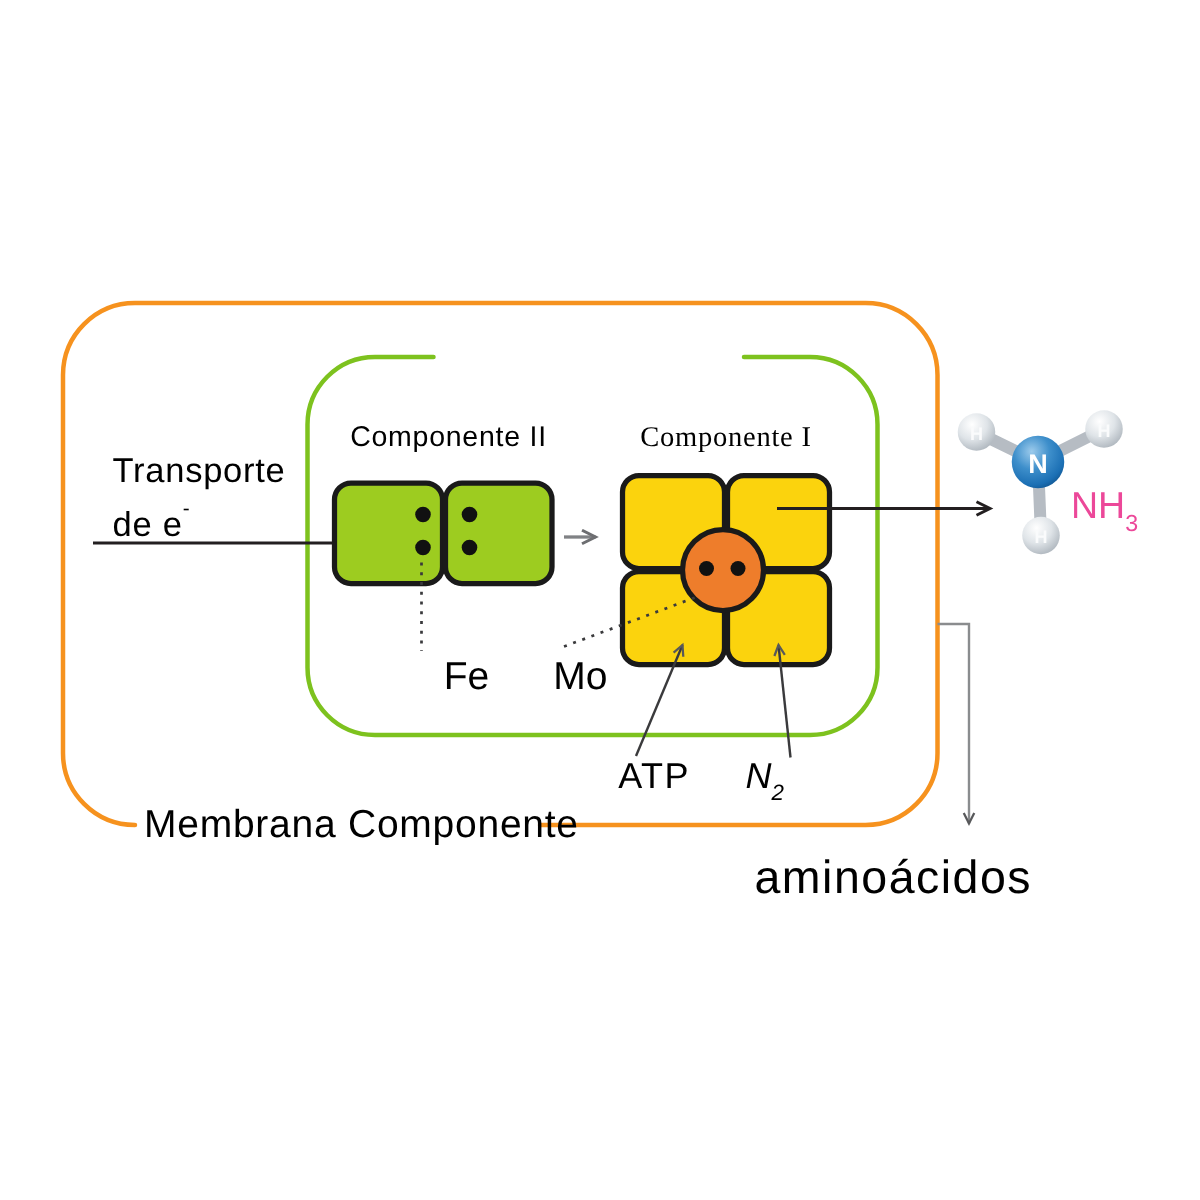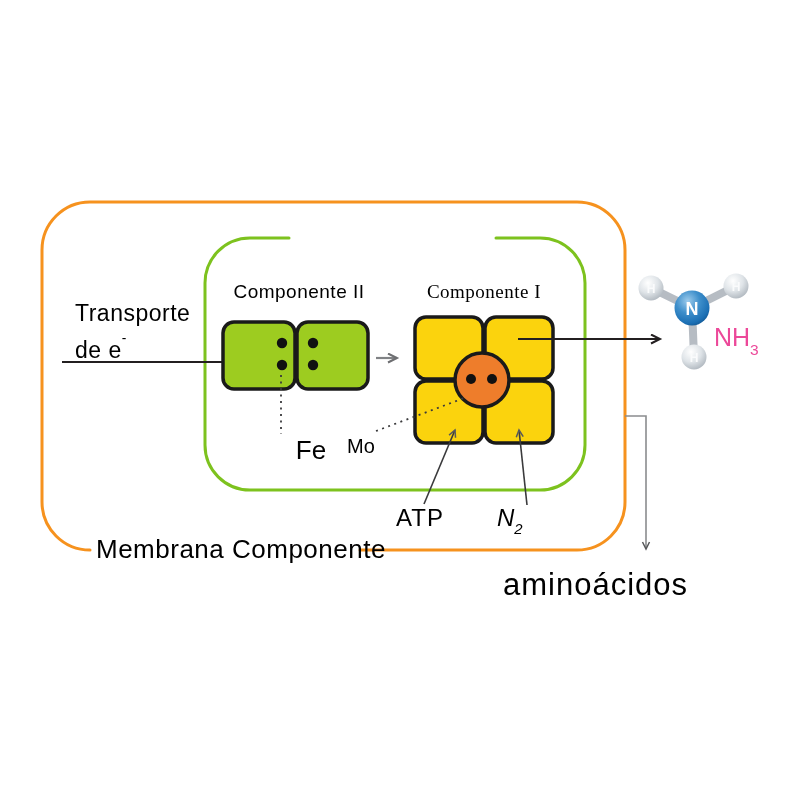--- a/index.html
+++ b/index.html
@@ -7,22 +7,22 @@
     position:relative;width:800px;height:800px;background:#ffffff;overflow:hidden;
     font-family:"Liberation Sans",sans-serif;
   }
   .canvas svg{position:absolute;left:0;top:0;}
   .lbl{position:absolute;color:#000000;white-space:nowrap;}
   .lbl-transporte{left:75px;top:298px;font-size:23px;line-height:31px;letter-spacing:0.5px;}
   .lbl-transporte sup{font-size:60%;position:relative;top:-0.45em;}
   .lbl-comp2{left:226px;top:281px;width:146px;text-align:center;font-size:19px;letter-spacing:0.5px;}
   .lbl-comp1{left:412px;top:281px;width:144px;text-align:center;font-size:19px;letter-spacing:0.5px;font-family:Liberation Serif, serif;}
   .lbl-fe{left:261px;top:435px;width:44px;text-align:center;font-size:26px;margin-left:28px;}
-  .lbl-mo{left:347px;top:435px;width:58px;text-align:left;font-size:20px;}
-  .lbl-atp{left:396px;top:504px;width:64px;text-align:left;font-size:24px;letter-spacing:1px;}
+  .lbl-mo{left:347px;top:435px;width:58px;text-align:right;font-size:26px;}
+  .lbl-atp{left:396px;top:504px;width:64px;text-align:right;font-size:24px;letter-spacing:1px;}
   .lbl-n2{left:497px;top:504px;font-size:24px;font-style:italic;}
   .lbl-n2 sub,.lbl-nh3 sub{font-size:62%;position:relative;top:0.18em;}
   .lbl-nh3{left:714px;top:323px;font-size:25px;color:#ec4899;}
   .lbl-membrana{left:96px;top:534px;font-size:26px;letter-spacing:0.5px;}
   .lbl-amino{left:459px;top:567px;font-size:31px;letter-spacing:1px;margin-left:44px;}
 </style>
 </head>
 <body>
 
 <div class="canvas">

